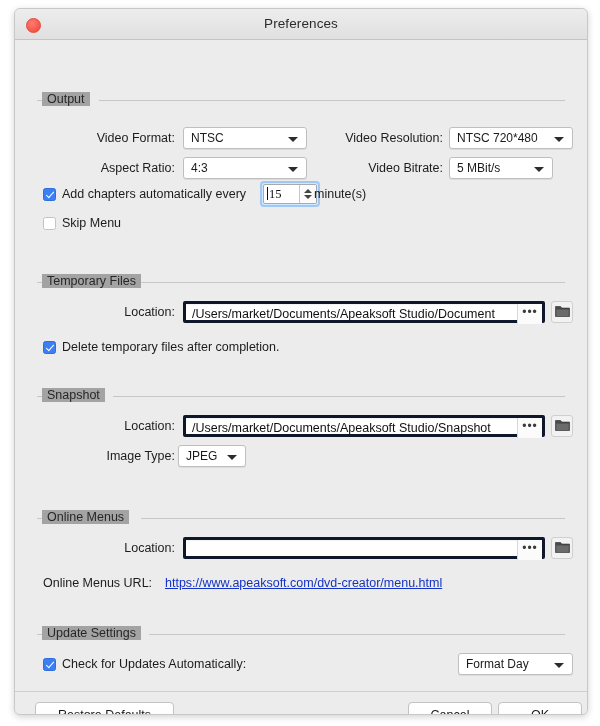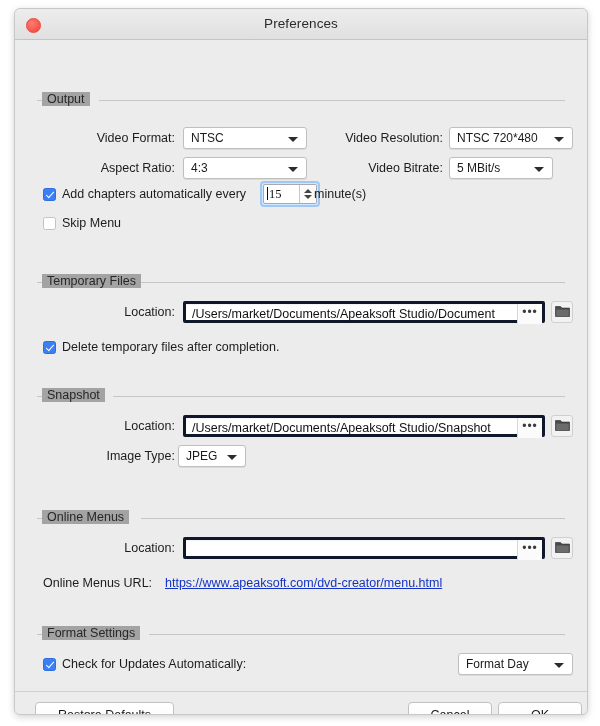--- a/index.html
+++ b/index.html
@@ -417,21 +417,21 @@
           <path d="M1.3 4.6 h12.4 v6.6 h-12.4 z" fill="#6b6b6b"></path>
         </svg>
       </div>
 
       <div class="lbl" style="left:28px; top:536px;">Online Menus URL:</div>
       <a class="link" style="left:150px; top:536px;" href="#">https://www.apeaksoft.com/dvd-creator/menu.html</a>
 
       <div class="group" style="left:22px; top:586px; width:528px;">
         <div class="group-rule left-seg" style="left:0;"></div>
         <div class="group-rule" style="left:112px; width:416px;"></div>
-        <div class="group-label" style="left:5px;">Format Settings</div>
+        <div class="group-label" style="left:5px;">Update Settings</div>
       </div>
 
       <div class="cb on" style="left:28px; top:618px;"></div>
       <div class="lbl" style="left:47px; top:617px;">Check for Updates Automatically:</div>
 
       <div class="popup" style="left:443px; top:613px; width:115px;">
         <span class="pv">Format Day</span>
         <span class="arrow"></span>
       </div>
 

